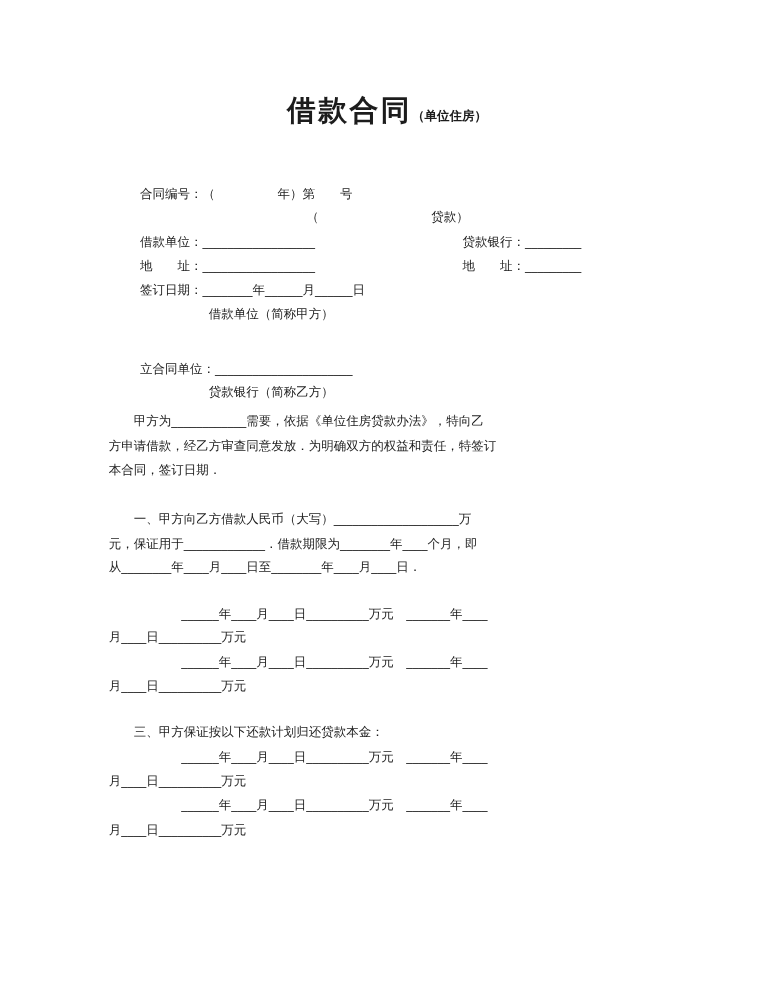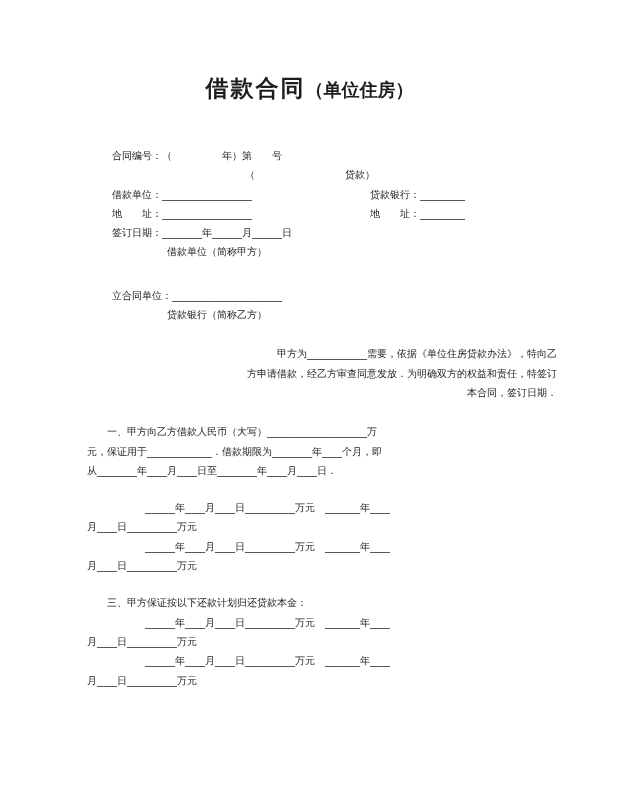--- a/index.html
+++ b/index.html
@@ -6,30 +6,30 @@
   .page{
     position:relative;
     width:619px;height:800px;
     background:#ffffff;
     overflow:hidden;
     font-family:"DejaVu Sans", sans-serif;
     color:#1c1c1c;
   }
   .title{padding-top:73px;text-align:center;white-space:nowrap;}
   .title-main{font-size:23px;font-weight:bold;letter-spacing:2px;}
-  .title-sub{font-size:18px;font-weight:bold;}
+  .title-sub{font-size:10px;font-weight:bold;}
   .content{margin-left:87px;width:470px;font-size:10px;line-height:19.3px;}
   .meta{margin-top:42px;margin-left:25px;}
   .line{white-space:nowrap;}
   .loan-type{padding-left:133px;}
   .col-left{display:inline-block;width:258px;}
   .party-note{padding-left:55px;}
   .gap-lg{margin-top:24px;}
   .gap-md{}
-  .gap-para{margin-top:20px;text-align:right;}
+  .gap-para{margin-top:4px;}
   .gap-sec{margin-top:20px;}
   .gap-sechead{margin-top:18px;}
   .indent{text-indent:2em;}
   .hang{padding-left:58px;}
 </style>
 </head>
 <body>
 
 <div class="page">
 

